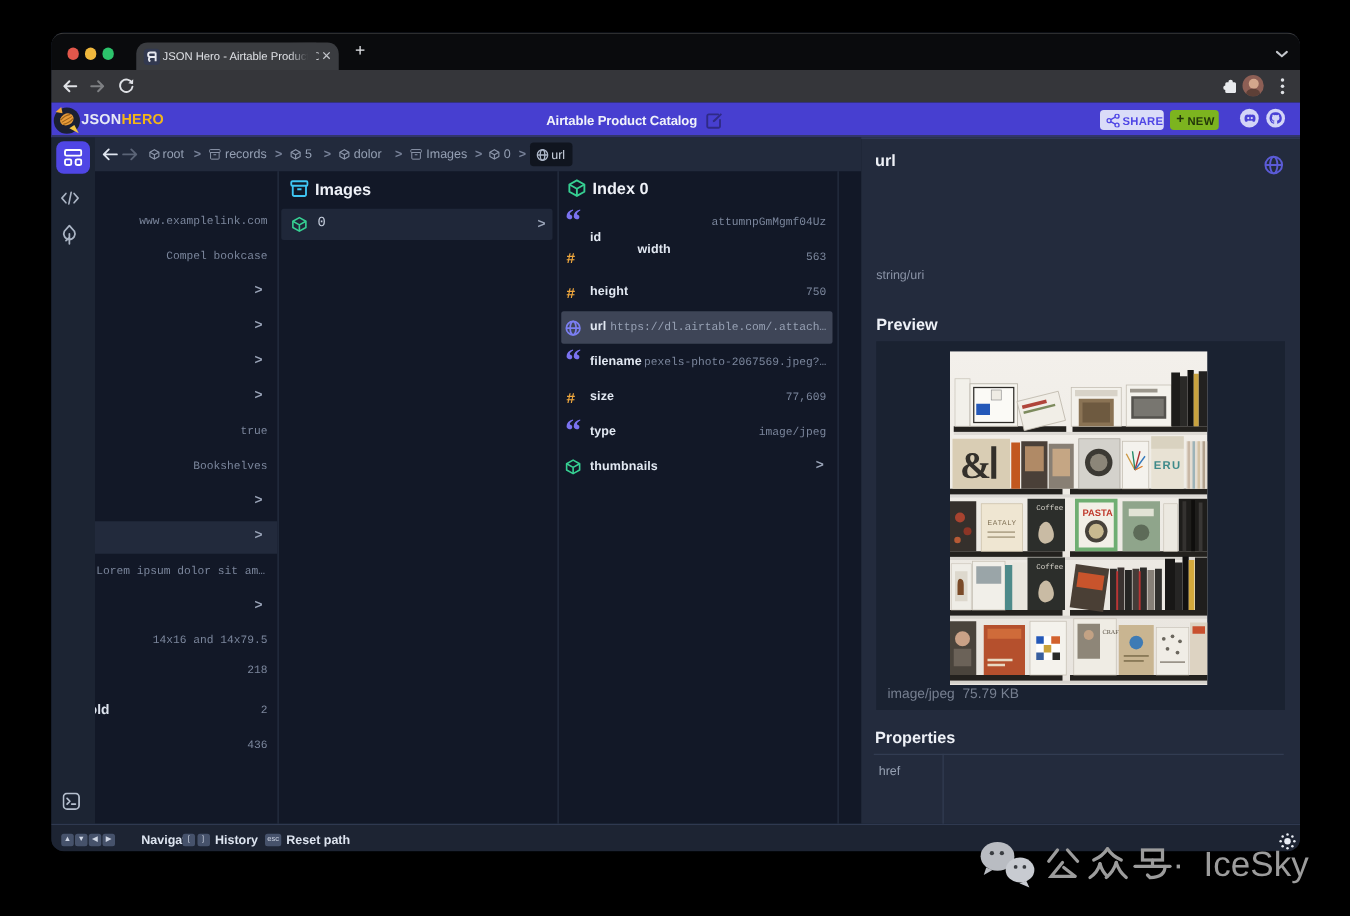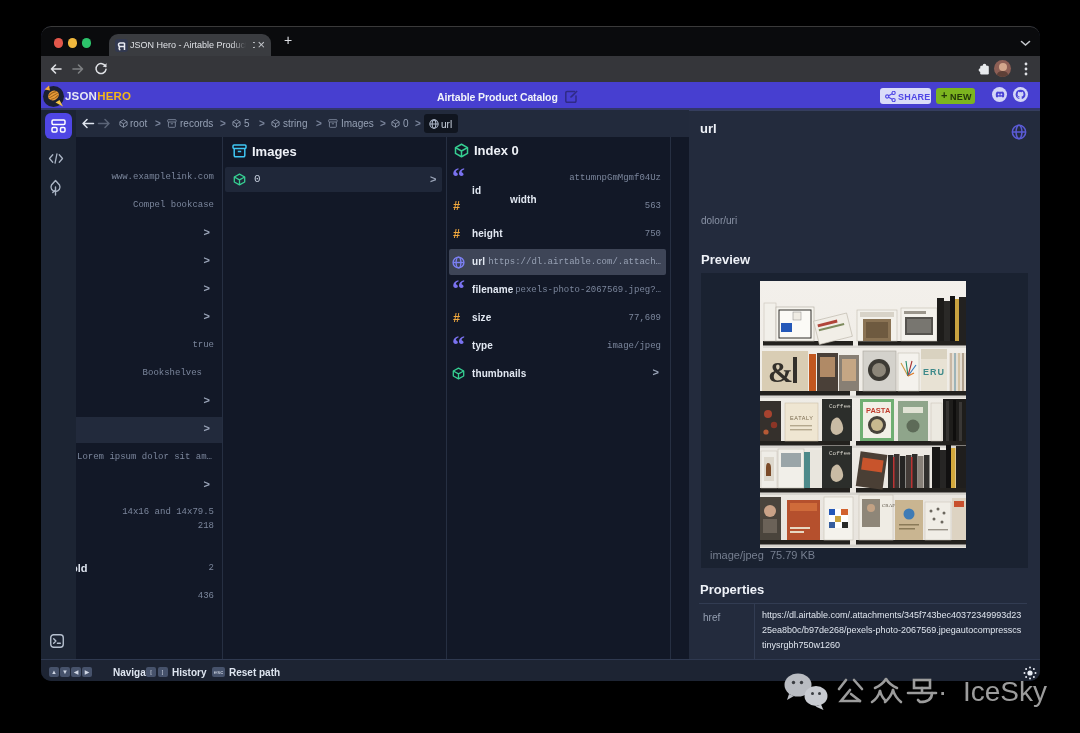--- a/index.html
+++ b/index.html
@@ -206,21 +206,21 @@
         <div class="crumb" style="left:61px;">records</div>
         <div class="crumb bgt" style="left:101px;">&gt;</div>
         <svg class="abs bci" style="left:113px;">
             <use href="#bcube"></use>
           </svg>
         <div class="crumb" style="left:125px;">5</div>
         <div class="crumb bgt" style="left:140px;">&gt;</div>
         <svg class="abs bci" style="left:152px;">
             <use href="#bcube"></use>
           </svg>
-        <div class="crumb" style="left:164px;">string</div>
+        <div class="crumb" style="left:164px;">dolor</div>
         <div class="crumb bgt" style="left:197px;">&gt;</div>
         <svg class="abs bci" style="left:209px;">
             <use href="#barch"></use>
           </svg>
         <div class="crumb" style="left:222px;">Images</div>
         <div class="crumb bgt" style="left:261px;">&gt;</div>
         <svg class="abs bci" style="left:272px;">
             <use href="#bcube"></use>
           </svg>
         <div class="crumb" style="left:284px;">0</div>
@@ -242,28 +242,28 @@
     <div class="vline" style="left:629px;"></div>
 
     <div class="abs" style="left:35px; top:0; width:146px; height:553px; overflow:hidden;" id="col1">
       <div class="colval" style="right:8px; top:62px;">www.examplelink.com</div>
       <div class="colval" style="right:8px; top:90px;">Compel bookcase</div>
       <div class="chev" style="right:12px; top:115.9px;">&gt;</div>
       <div class="chev" style="right:12px; top:143.9px;">&gt;</div>
       <div class="chev" style="right:12px; top:171.8px;">&gt;</div>
       <div class="chev" style="right:12px; top:199.8px;">&gt;</div>
       <div class="colval" style="right:8px; top:229.7px;">true</div>
-      <div class="colval" style="right:20px; top:257.7px;padding-left:28px;">Bookshelves</div>
+      <div class="colval" style="right:8px; top:257.7px;padding-left:28px;">Bookshelves</div>
       <div class="chev" style="right:12px; top:283.6px;">&gt;</div>
       <div class="abs" style="left:0; top:307.1px; width:146px; height:26px; background:#222a3c;"></div>
       <div class="chev" style="right:12px; top:311.6px;">&gt;</div>
       <div class="colval" style="left:1px; top:341.5px;">Lorem ipsum dolor sit am…</div>
       <div class="chev" style="right:12px; top:367.5px;">&gt;</div>
       <div class="colval" style="right:8px; top:397.4px;margin-left:12px;">14x16 and 14x79.5</div>
-      <div class="colval" style="right:8px; top:411px;">218</div>
+      <div class="colval" style="right:8px; top:421px;">218</div>
       <div class="abs" style="left:-5px; top:452.3px; font-size:11px; font-weight:600; color:#dde3ee;">old</div>
       <div class="colval" style="right:8px; top:453.3px;">2</div>
       <div class="colval" style="right:8px; top:481.3px;">436</div>
     </div>
 
     <div class="abs" style="left:181px; top:0; width:224px; height:553px;" id="col2">
       <svg class="abs" style="left:10px; top:34px;" width="15" height="14" viewBox="0 0 15 14">
           <g stroke="#3fc6f3" stroke-width="1.5" fill="none" stroke-linejoin="round">
             <rect x="1" y="1" width="13" height="3.6" rx="1"></rect>
             <path d="M2.2 4.6 V11.6 a1.2 1.2 0 0 0 1.2 1.2 h8.2 a1.2 1.2 0 0 0 1.2 -1.2 V4.6"></path>
@@ -339,21 +339,21 @@
 
     <div id="rpanel">
       <div class="abs" style="left:11px; top:10px; font-size:13px; font-weight:bold; color:#eef1f7;">url</div>
       <svg class="abs" style="left:322px; top:13px;" width="16" height="16" viewBox="0 0 12 12">
           <g stroke="#5b5bd6" stroke-width="1.15" fill="none">
             <circle cx="6" cy="6" r="5"></circle>
             <ellipse cx="6" cy="6" rx="2.2" ry="5"></ellipse>
             <path d="M1 6 h10"></path>
           </g>
         </svg>
-      <div class="abs" style="left:12px; top:104px; font-size:10px; color:#8a93a6;">dolor/uri</div>
+      <div class="abs" style="left:12px; top:104px; font-size:10px; color:#8a93a6;">string/uri</div>
       <div class="abs" style="left:12px; top:141px; font-size:13px; font-weight:bold; color:#eef1f7;">Preview</div>
       <div class="abs" style="left:12px; top:162px; width:327px; height:295px; background:#1a2231;">
         <svg class="abs" style="left:59px; top:8px;" width="206" height="267" viewBox="0 0 206 267" id="photo">
           <defs>
             <linearGradient id="wall" x1="0" y1="0" x2="0" y2="1">
               <stop offset="0" stop-color="#f3f0eb"></stop>
                 <stop offset="0.5" stop-color="#eeebe5"></stop>
                 <stop offset="1" stop-color="#e8e4de"></stop>
             </linearGradient>
           </defs>
@@ -535,21 +535,20 @@
             <rect x="192" y="217" width="14" height="42" fill="#ddd3c2"></rect>
             <rect x="194" y="220" width="10" height="6" fill="#c8502e"></rect>
           </g>
         </svg>
         <div class="abs" style="left:9px; top:276px; font-size:11px; color:#767f90;">image/jpeg&nbsp;&nbsp;75.79 KB</div>
       </div>
       <div class="abs" style="left:11px; top:471px; font-size:13px; font-weight:bold; color:#eef1f7;">Properties</div>
       <div class="abs" style="left:10px; top:492px; width:328px; height:1px; background:#323c52;"></div>
       <div class="abs" style="left:65px; top:492px; width:1px; height:57px; background:#323c52;"></div>
       <div class="abs" style="left:14px; top:501px; font-size:10px; color:#96a0b2;">href</div>
-      <div class="abs" style="left:73px; top:497px; width:260px; font-size:9px; line-height:14.8px; color:#dfe5ee; word-break:break-all;">https://dl.airtable.com/.attachments/345f743bec40372349993d2325ea8b0c/b97de268/pexels-photo-2067569.jpegautocompresscstinysrgbh750w1260</div>
     </div>
   </div>
 
   <div id="statusbar">
     <div class="kbd" style="left:8px;  width:10px;">▲</div>
     <div class="kbd" style="left:19px; width:10px;">▼</div>
     <div class="kbd" style="left:30px; width:10px;">◀</div>
     <div class="kbd" style="left:41px; width:10px;">▶</div>
     <div class="sbtext" style="left:72px;">Navigate</div>
     <div class="kbd" style="left:105px; width:10px;">[</div>

